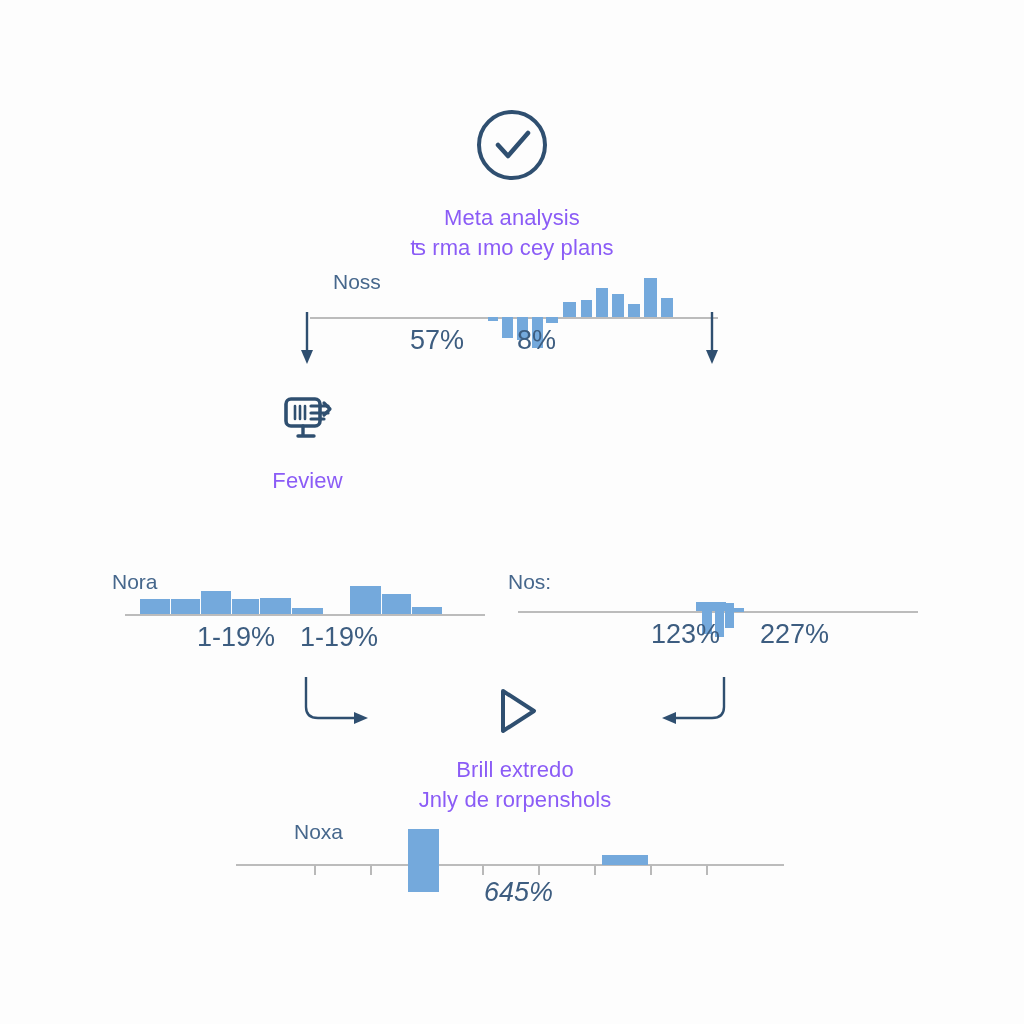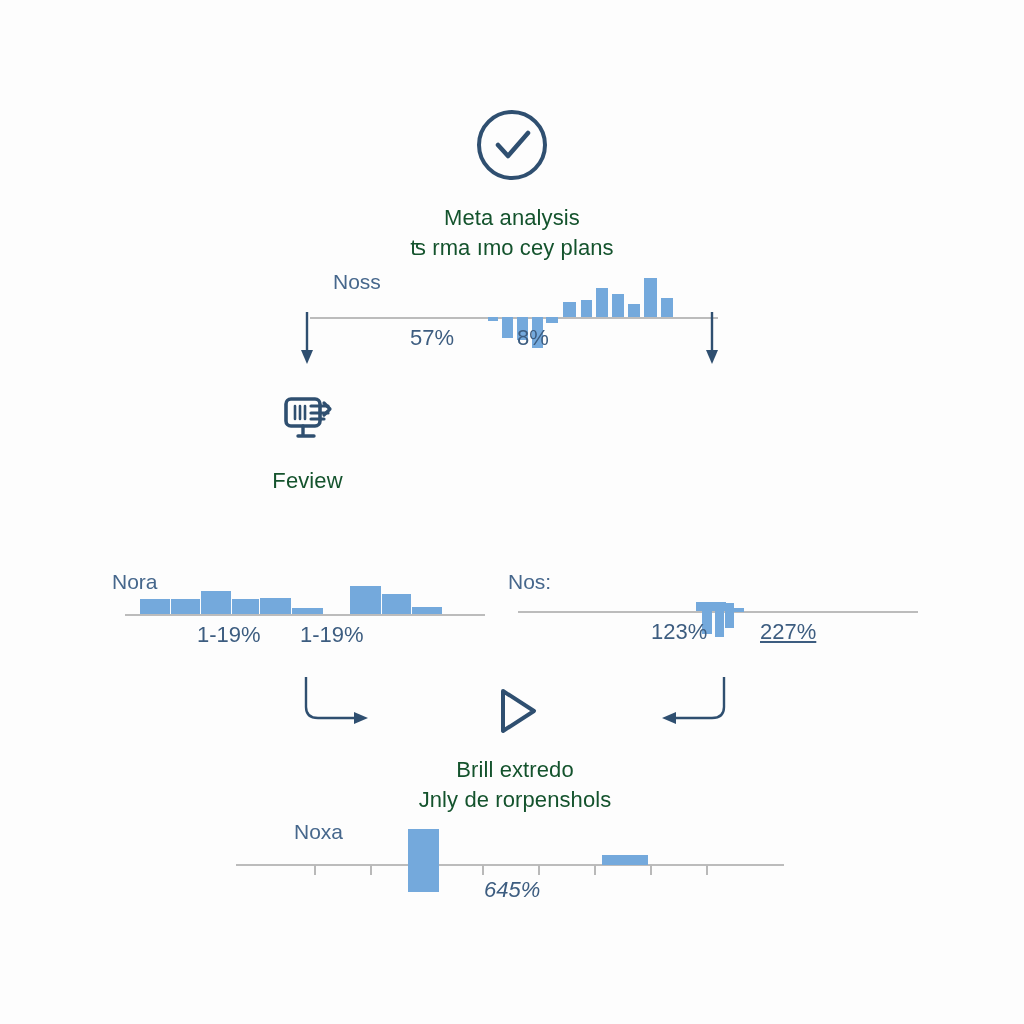--- a/index.html
+++ b/index.html
@@ -22,21 +22,21 @@
   }
 
   
   .node { position: absolute; text-align: center; }
   .node-icon {
     display: block;
     margin: 0 auto 14px auto;
     color: #2f4f70;
   }
   .node-text {
-    color: #14532d;
+    color: #8b5cf6;
     font-size: 22px;
     line-height: 1.38;
     letter-spacing: 0.1px;
     white-space: nowrap;
   }
 
   
   .chart { position: absolute; }
   .chart-label {
     position: absolute;
@@ -54,21 +54,21 @@
     background: #74a9dc;
   }
   .tick {
     position: absolute;
     width: 1.5px;
     background: #b9b9b9;
   }
   .chart-value {
     position: absolute;
     color: #3d5d80;
-    font-size: 22px;
+    font-size: 27px;
     white-space: nowrap;
   }
 
   svg.connector { position: absolute; overflow: visible; }
 </style>
 </head>
 <body>
 
 <div id="canvas">
 
@@ -150,21 +150,21 @@
     <div class="chart-label" style="left:0px; top:0px;">Nos:</div>
     <div class="chart-axis" style="left:10px; top:41px; width:400px;"></div>
 
     <div class="bar" style="left:188px; top:32px; width:30px; height:9px;"></div>
     <div class="bar" style="left:194px; top:41px; width:10px; height:23px;"></div>
     <div class="bar" style="left:207px; top:41px; width:9px;  height:26px;"></div>
     <div class="bar" style="left:217px; top:33px; width:9px;  height:25px;"></div>
     <div class="bar" style="left:226px; top:38px; width:10px; height:4px;"></div>
 
     <div class="chart-value" style="left:95px;  top:49px;margin-left:48px;">123%</div>
-    <div class="chart-value" style="left:252px; top:49px;text-decoration:underline;">227%</div>
+    <div class="chart-value" style="left:252px; top:49px;">227%</div>
   </div>
 
   <svg class="connector" style="left:300px; top:675px;" width="80" height="55">
     <path d="M6 2 L6 32 Q6 43 18 43 L56 43" stroke="#2f4f70" stroke-width="2.4" fill="none"></path>
     <path d="M68 43 L54 37 L54 49 Z" fill="#2f4f70"></path>
   </svg>
   <svg class="connector" style="left:650px; top:675px;" width="80" height="55">
     <path d="M74 2 L74 32 Q74 43 62 43 L24 43" stroke="#2f4f70" stroke-width="2.4" fill="none"></path>
     <path d="M12 43 L26 37 L26 49 Z" fill="#2f4f70"></path>
   </svg>

